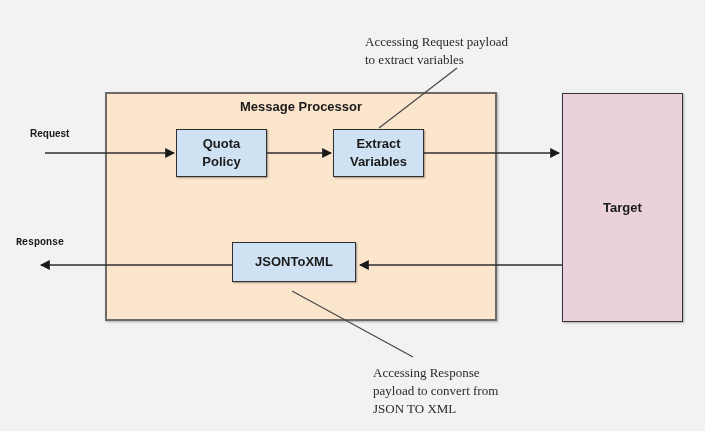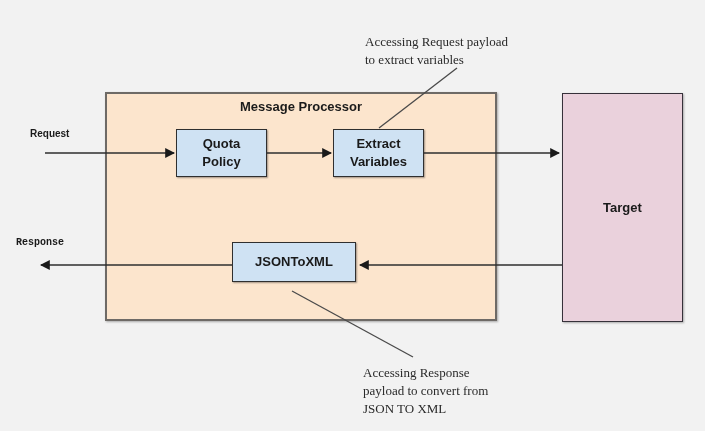--- a/index.html
+++ b/index.html
@@ -38,21 +38,21 @@
   }
   .flow-label{position:absolute;font-size:10px;font-weight:bold;color:#1a1a1a;}
   .request-label{left:30px;top:128px;}
   .response-label{left:16px;top:237px;font-family:Liberation Mono, monospace;}
   .annotation{
     position:absolute;font-size:13px;line-height:18px;color:#2a2a2a;
     white-space:pre-line;
     font-family:Liberation Serif, serif;
   }
   .annotation-top{left:365px;top:33px;}
-  .annotation-bottom{left:363px;top:364px;}
+  .annotation-bottom{left:373px;top:364px;}
   svg.overlay{position:absolute;left:0;top:0;pointer-events:none;}
   svg line{stroke:#2e2e2e;stroke-width:1.4;}
   svg line.leader{stroke:#4a4a4a;stroke-width:1.3;}
 </style>
 </head>
 <body>
 
 <div class="canvas">
 
   <div class="box processor-box"></div>

